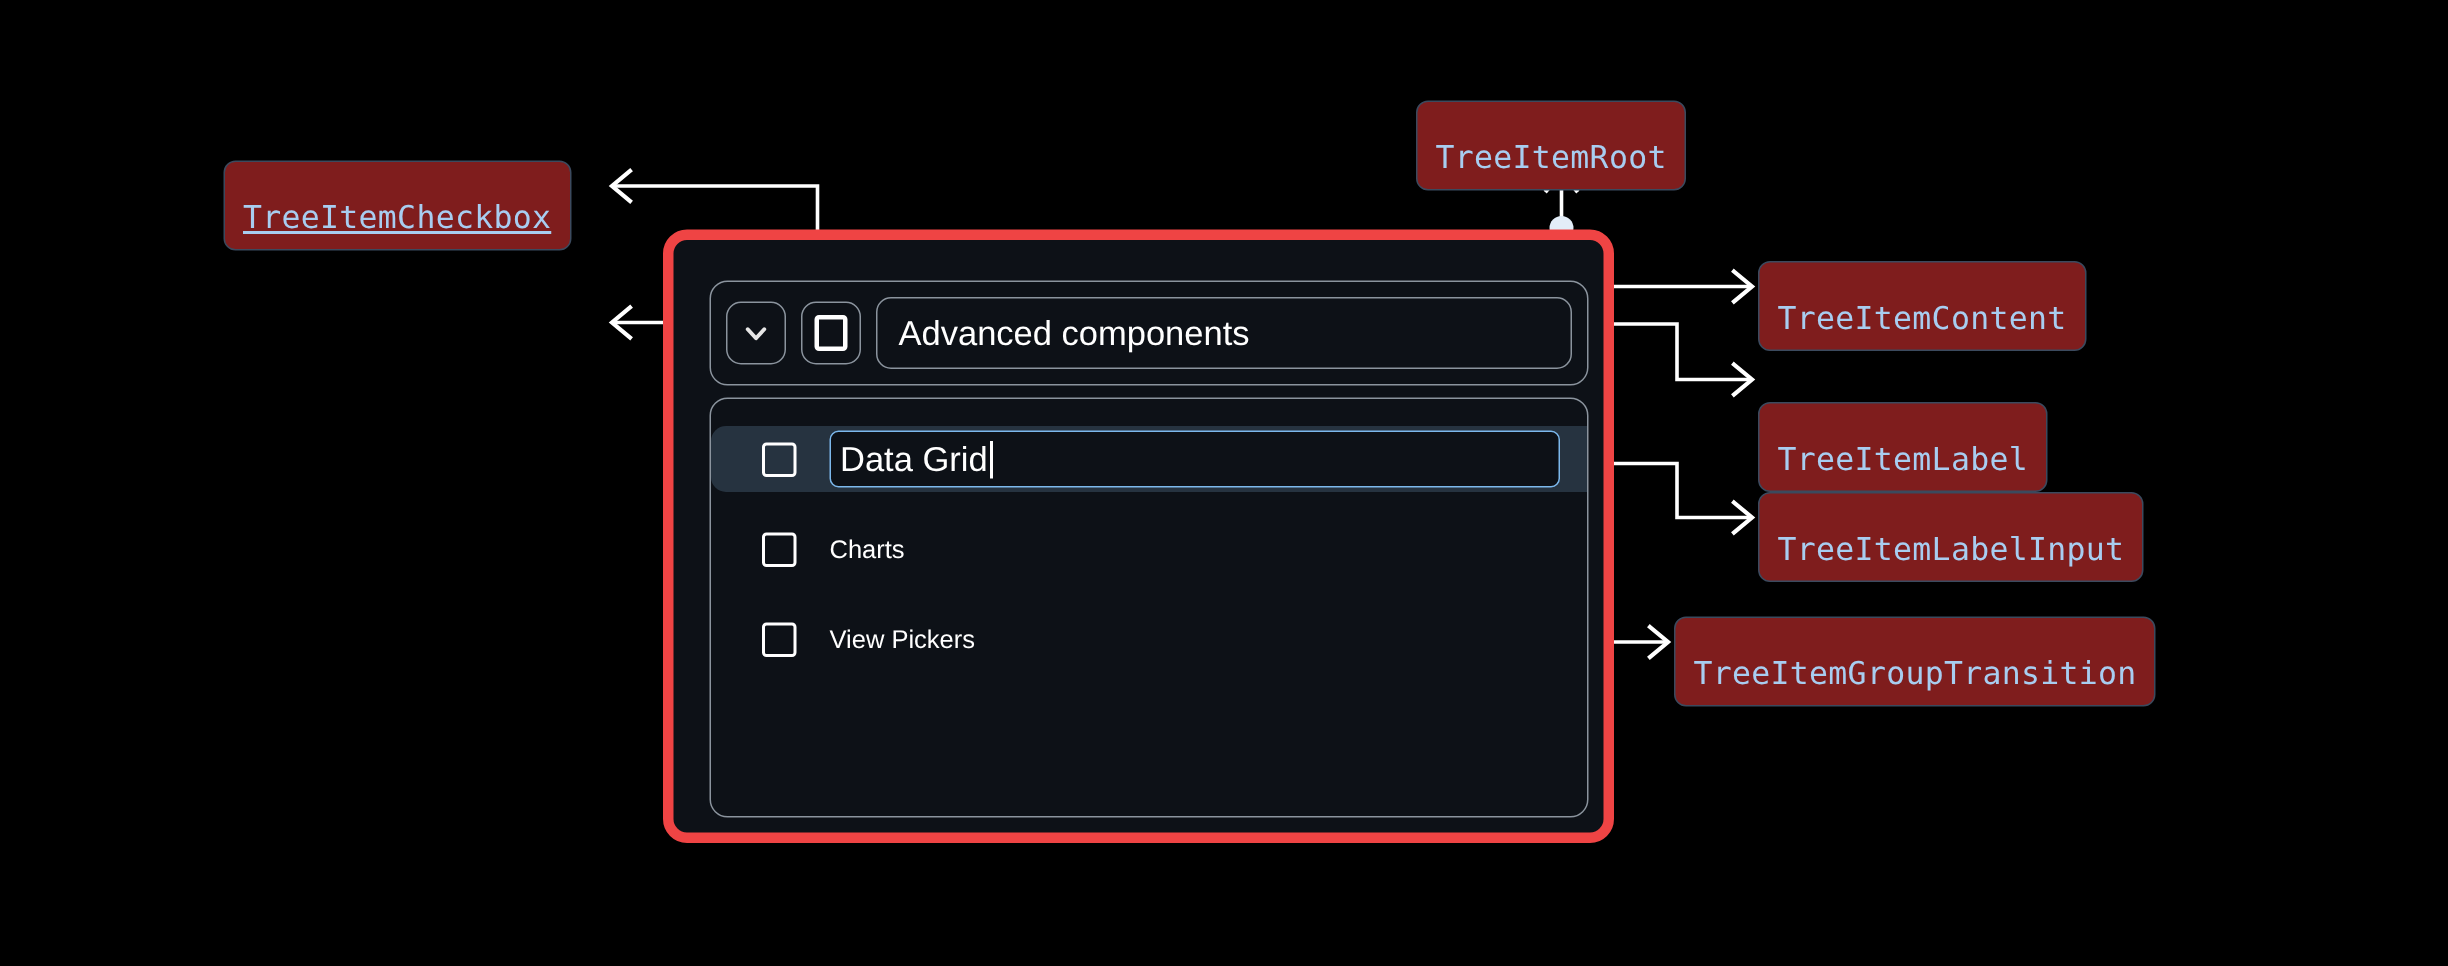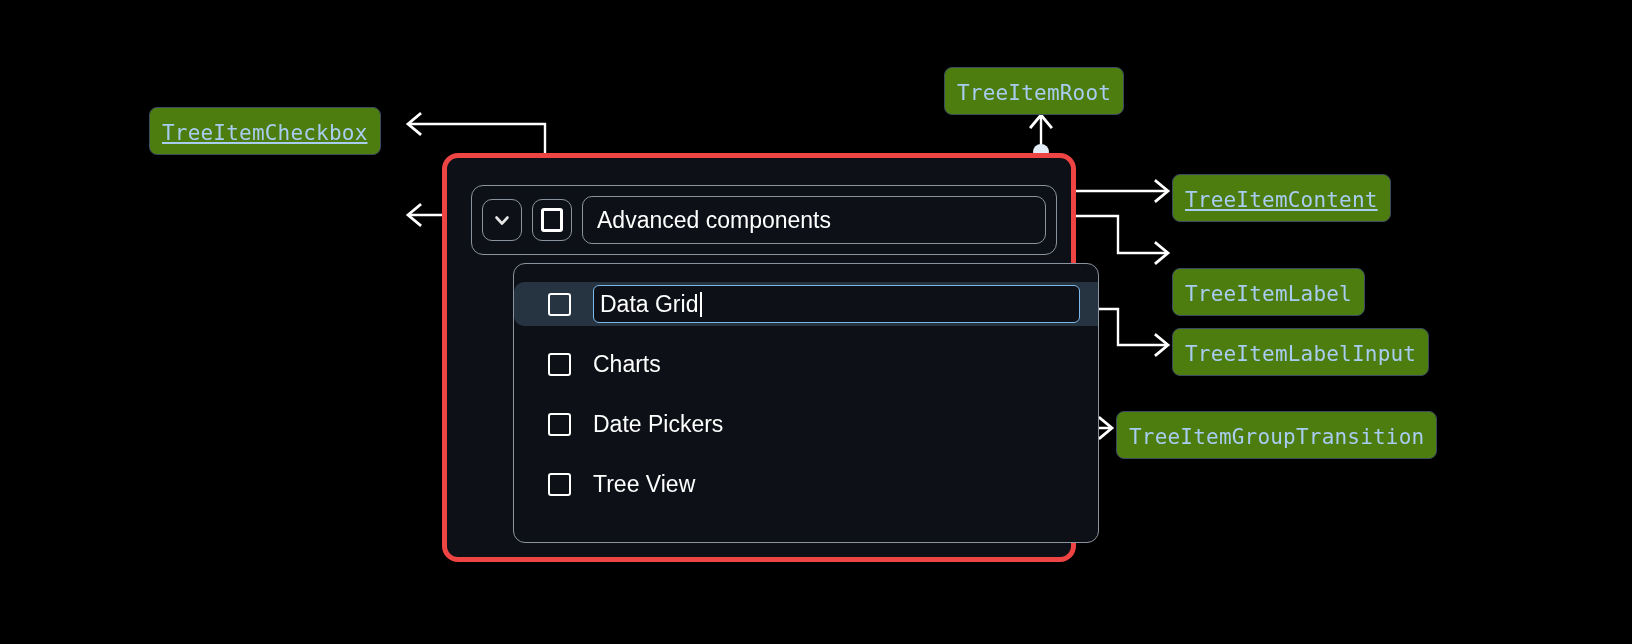--- a/index.html
+++ b/index.html
@@ -16,48 +16,48 @@
   #stage {
     position: absolute;
     inset: 0;
     width: 1632px;
     height: 644px;
   }
 
   
   .chip {
     position: absolute;
-    background: #4d7c0f;
+    background: #7f1d1d;
     border: 1px solid #3b4a5e;
     border-radius: 8px;
     color: #a8cdf0;
     font-family: "DejaVu Sans Mono", "Liberation Mono", monospace;
     font-size: 21px;
     line-height: 1;
     letter-spacing: 0.2px;
-    padding: 15px 12px 10px 12px;
+    padding: 27px 12px 10px 12px;
     white-space: nowrap;
   }
 
   
   #wires {
     position: absolute;
     inset: 0;
     pointer-events: none;
   }
 
   
   .tree-root {
     position: absolute;
     left: 442px;
     top: 153px;
     width: 634px;
     height: 409px;
     background: #0d1117;
-    border: 5px solid #ef4444;
+    border: 7px solid #ef4444;
     border-radius: 16px;
   }
 
   .tree-content {
     position: absolute;
     left: 24px;
     top: 27px;
     width: 586px;
     height: 70px;
     background: #0d1117;
@@ -113,21 +113,20 @@
   .group-transition {
     position: absolute;
     left: 24px;
     top: 105px;
     width: 586px;
     height: 280px;
     background: #0d1117;
     border: 1px solid #8b949e;
     border-radius: 12px;
     padding-top: 18px;
-    margin-left: 42px;
   }
 
   .tree-row {
     position: relative;
     height: 44px;
     display: flex;
     align-items: center;
     gap: 22px;
     padding-left: 34px;
     margin-bottom: 16px;
@@ -143,21 +142,21 @@
   .row-cb {
     width: 23px;
     height: 23px;
     flex: 0 0 auto;
     border: 2.5px solid #ffffff;
     border-radius: 3px;
   }
 
   .row-text {
     color: #ffffff;
-    font-size: 23px;
+    font-size: 17px;
     line-height: 1;
   }
 
   .label-input {
     flex: 1 1 auto;
     margin-right: 18px;
     height: 38px;
     border: 1.5px solid #7cb8ec;
     border-radius: 6px;
     background: #0d1117;
@@ -250,41 +249,37 @@
         </span>
       </div>
 
       <div class="tree-row">
         <span class="row-cb"></span>
         <span class="row-text">Charts</span>
       </div>
 
       <div class="tree-row">
         <span class="row-cb"></span>
-        <span class="row-text">Date Pickers</span>
-      </div>
-
-      <div class="tree-row">
-        <span class="row-cb"></span>
-        <span class="row-text">Tree View</span>
-      </div>
+        <span class="row-text">View Pickers</span>
+      </div>
+
 
     </div>
   </div>
 
   <div class="chip" style="left:149px; top:107px;text-decoration:underline;">
     <span>TreeItemCheckbox</span>
   </div>
 
 
   <div class="chip" style="left:944px; top:67px;">
     <span>TreeItemRoot</span>
   </div>
 
-  <div class="chip" style="left:1172px; top:174px;text-decoration:underline;">
+  <div class="chip" style="left:1172px; top:174px;">
     <span>TreeItemContent</span>
   </div>
 
   <div class="chip" style="left:1172px; top:236px;margin-top:32px;">
     <span>TreeItemLabel</span>
   </div>
 
   <div class="chip" style="left:1116px; top:411px;">
     <span>TreeItemGroupTransition</span>
   </div>

